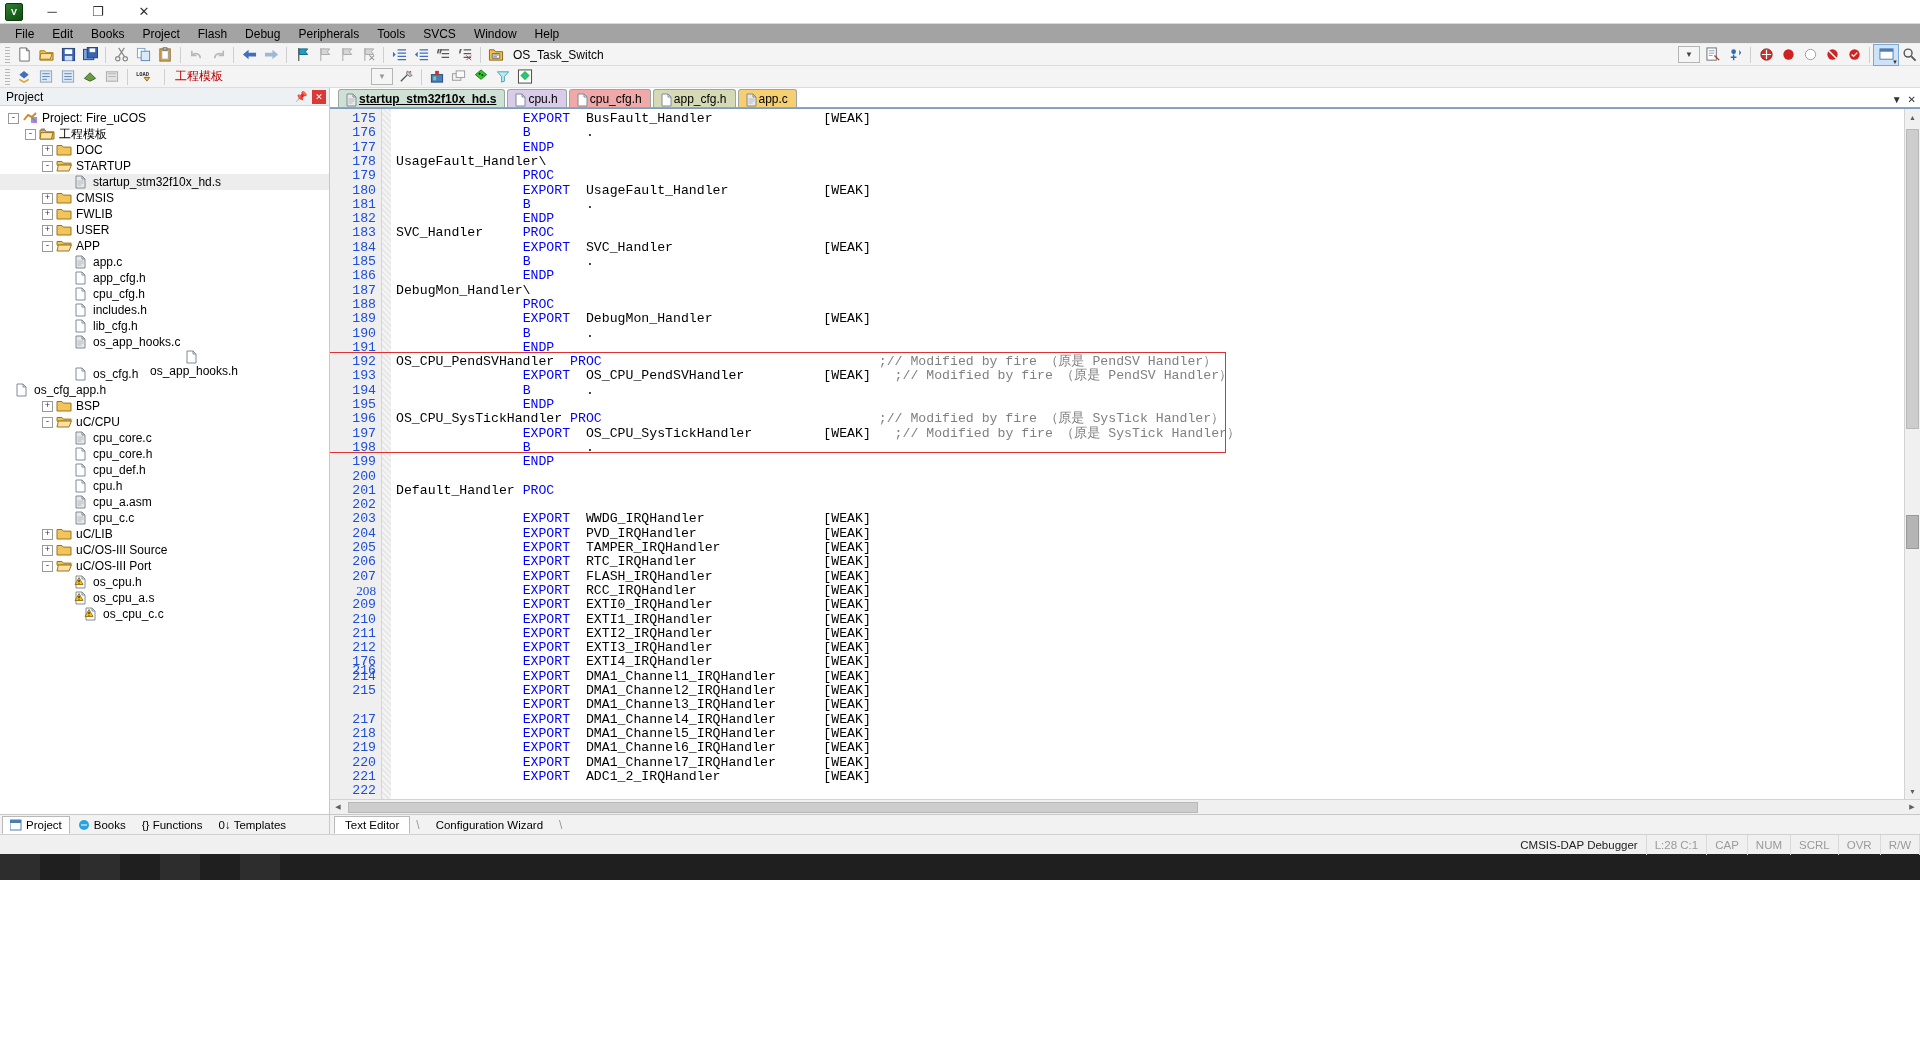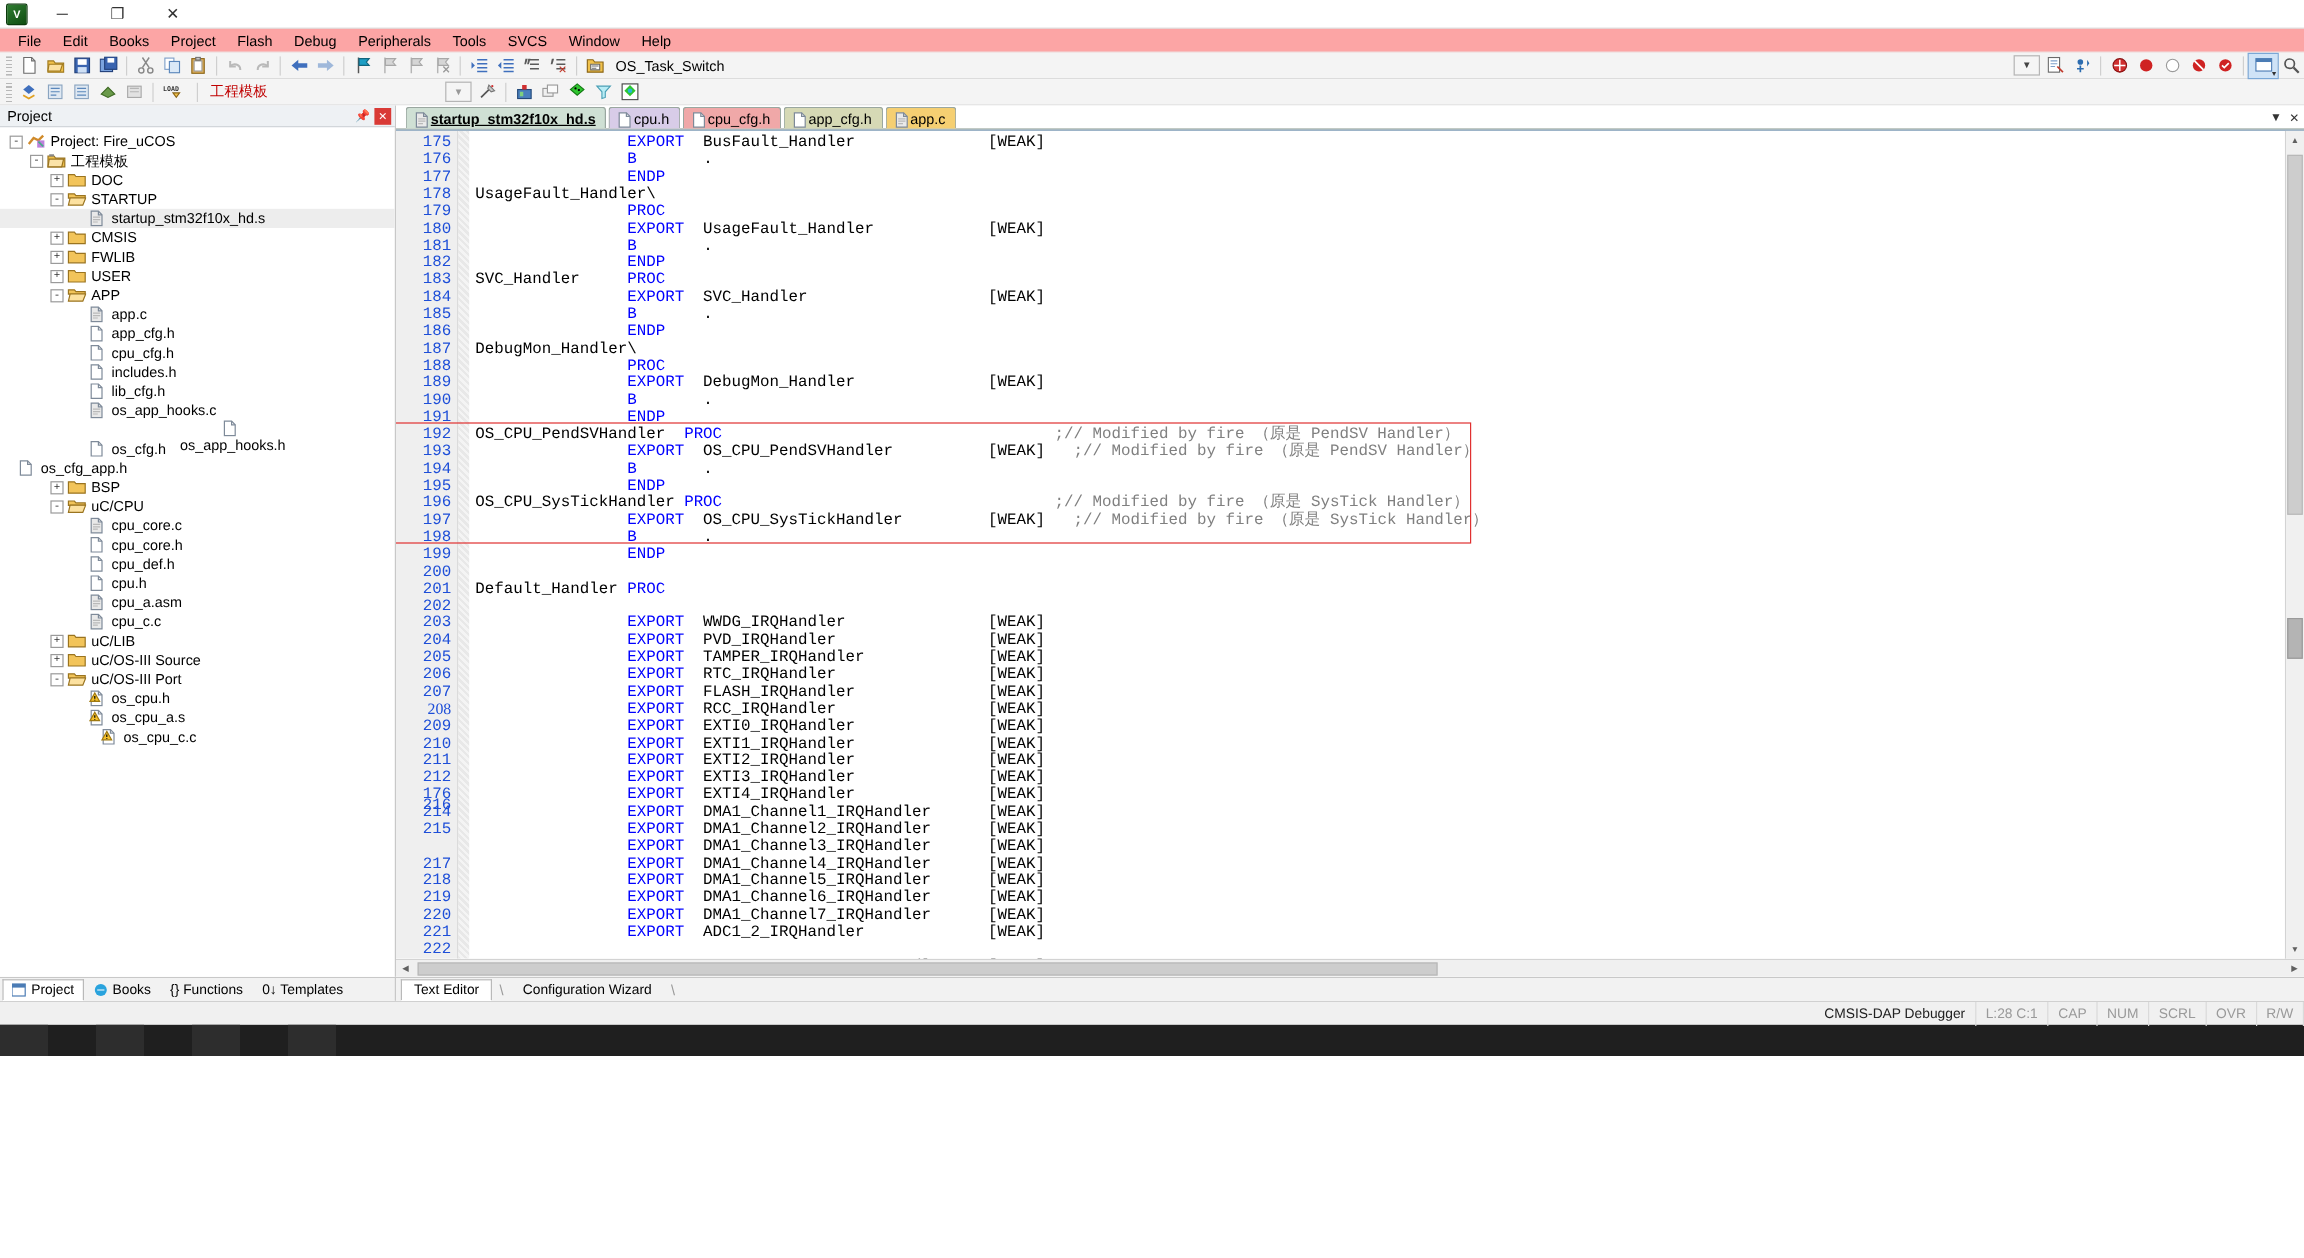--- a/index.html
+++ b/index.html
@@ -25,21 +25,21 @@
   #titlebar .title-text {
     font-size:12px; color:#1a1a1a; white-space:nowrap; overflow:hidden;
     flex:1 1 auto;
   }
   .wbtns { display:flex; flex:none; height:24px; }
   .wbtn { width:46px;height:24px;display:flex;align-items:center;justify-content:center;
           font-size:13px;color:#333; }
 
   
   #menubar {
-    height:20px;background:#fca5a5;display:flex;align-items:center;
+    height:20px;background:#a3a3a3;display:flex;align-items:center;
     padding-left:6px;border-bottom:1px solid #eee;
   }
   #menubar .mi { padding:2px 9px; font-size:12px; color:#000; }
 
   
   .toolbar {
     height:22px;background:#f4f4f4;display:flex;align-items:center;
     border-bottom:1px solid #dcdcdc; padding-left:2px;
   }
   .grip { width:5px;height:16px;margin:0 3px;

